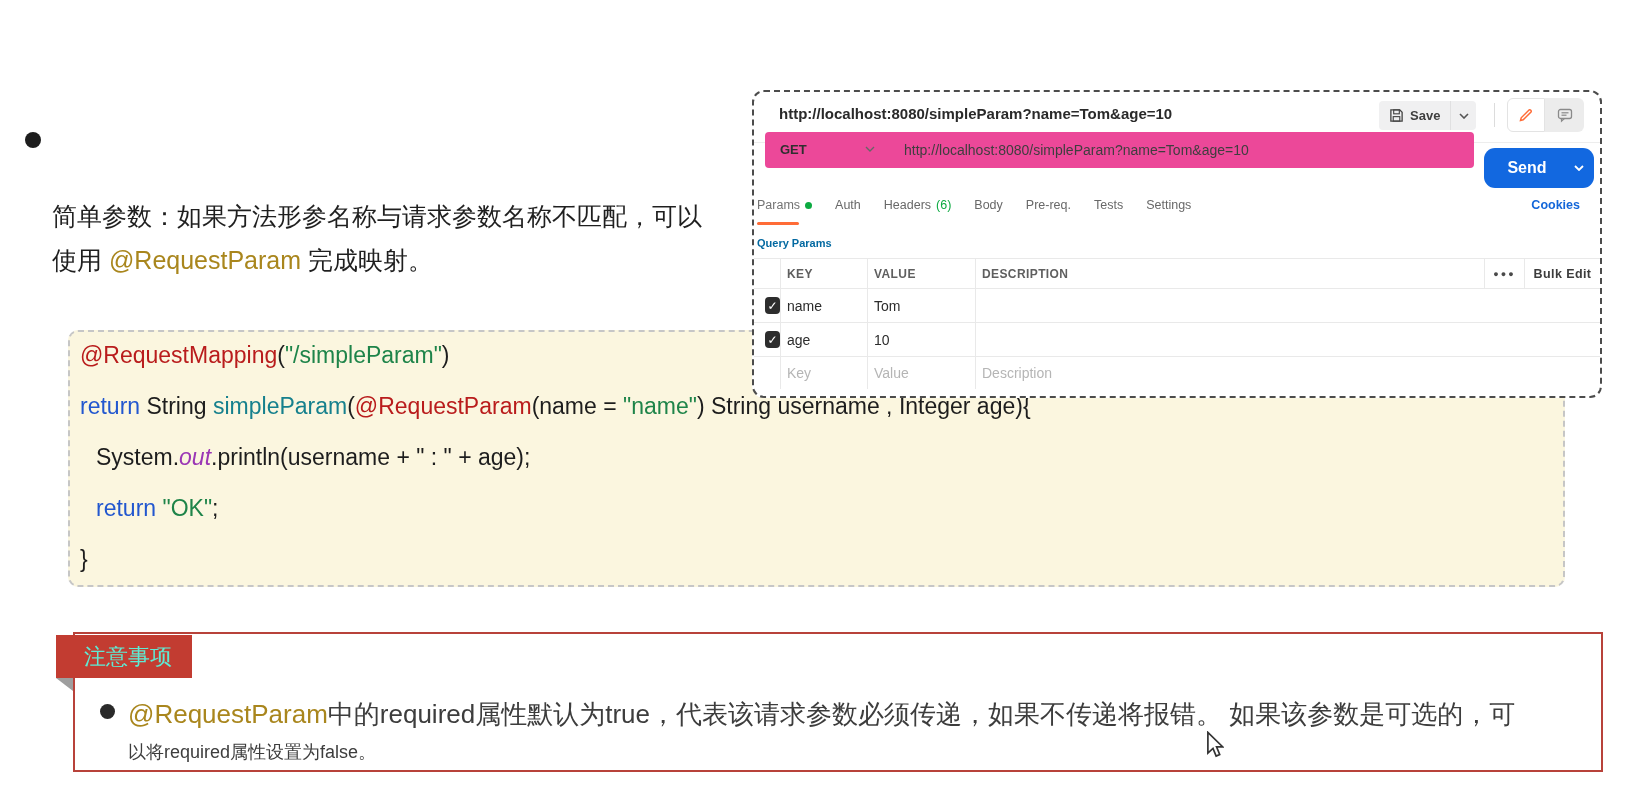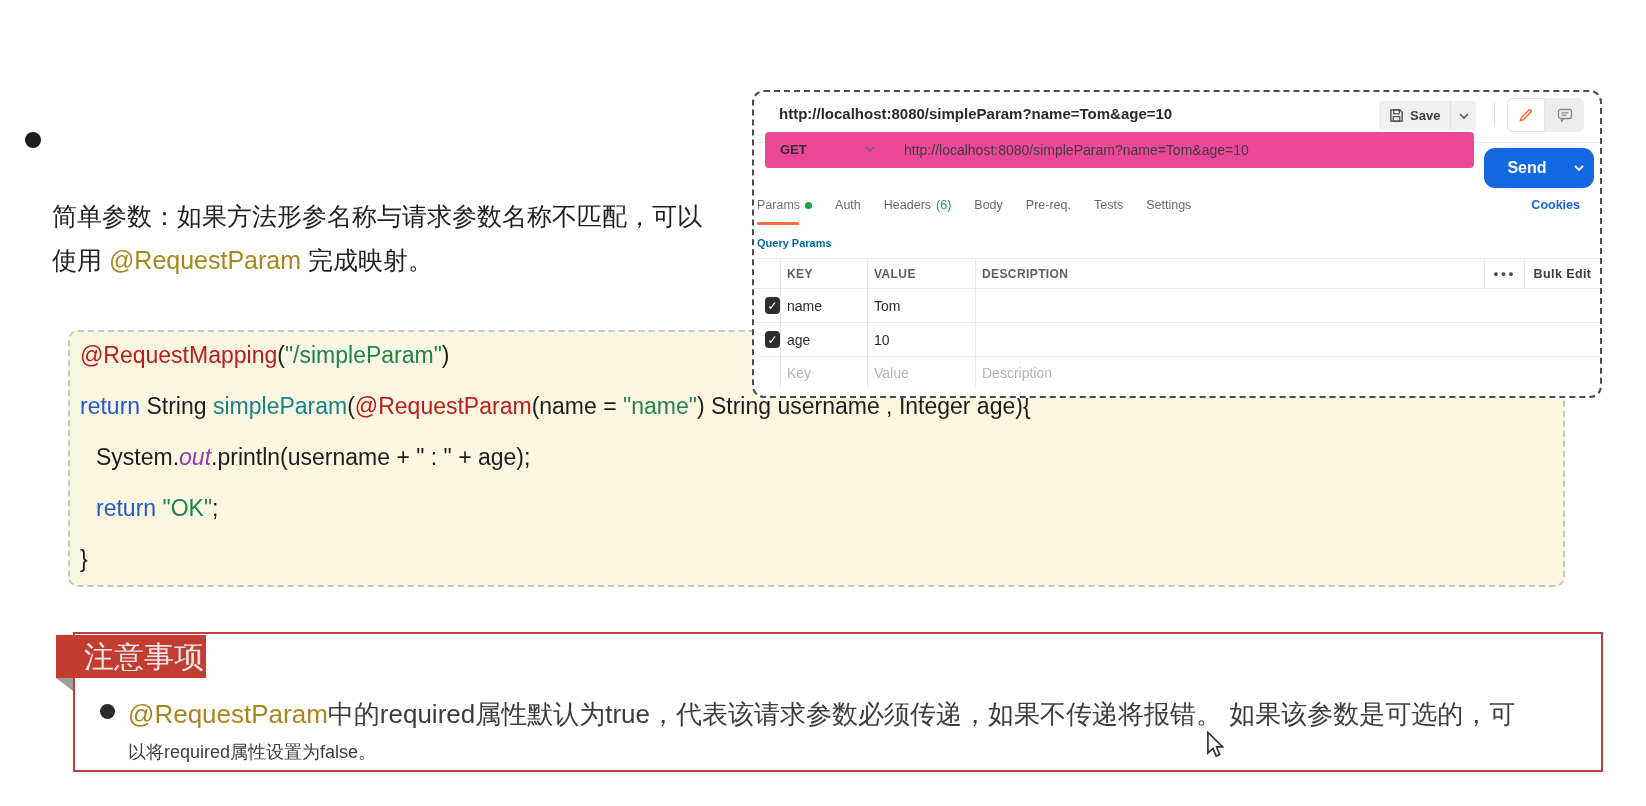--- a/index.html
+++ b/index.html
@@ -69,22 +69,22 @@
   .pm-row.ph { height:33px; font-size:14px; color:#b5b5b5; }
   .pm-cell { padding-left:6px; height:100%; display:flex; align-items:center; }
   .bl { border-left:1px solid #e9e9e9; }
   .cbx { width:17px; height:17px; margin-left:5px; background:#2d2d2d; border-radius:4px; color:#fff;
          font-size:12px; display:flex; align-items:center; justify-content:center; }
   .more-cell { justify-content:center; color:#4a4a4a; font-size:9px; letter-spacing:2px; padding-left:0; }
   .bulk-cell { justify-content:center; font-size:12.5px; font-weight:600; color:#3c3c3c; padding-left:0; }
 
   
   .note-box { position:absolute; left:73px; top:632px; width:1530px; height:140px; background:#fff; border:2px solid #b8423a; }
-  .note-badge { position:absolute; left:56px; top:635px; width:150px; height:43px; background:#c23c31; color:#e5e5e5;
-                font-size:30px; line-height:43px; padding-left:28px; }
+  .note-badge { position:absolute; left:56px; top:635px; width:136px; height:43px; background:#c23c31; color:#5eead4;
+                font-size:22px; line-height:43px; padding-left:28px; }
   .note-fold { position:absolute; left:56px; top:678px; width:0; height:0;
                border-top:13px solid #9e9e9e; border-left:17px solid transparent; }
   .note-bullet { position:absolute; left:100px; top:704px; width:15px; height:15px; border-radius:50%; background:#2a2a2a; }
   .note-line1 { position:absolute; left:128px; top:697px; font-size:26px; color:#3d3d3d; }
   .note-line2 { position:absolute; left:128px; top:740px; font-size:18px; color:#3d3d3d; }
 
   .cursor { position:absolute; left:1206px; top:731px; }
   svg { display:block; }
 </style>
 </head>

